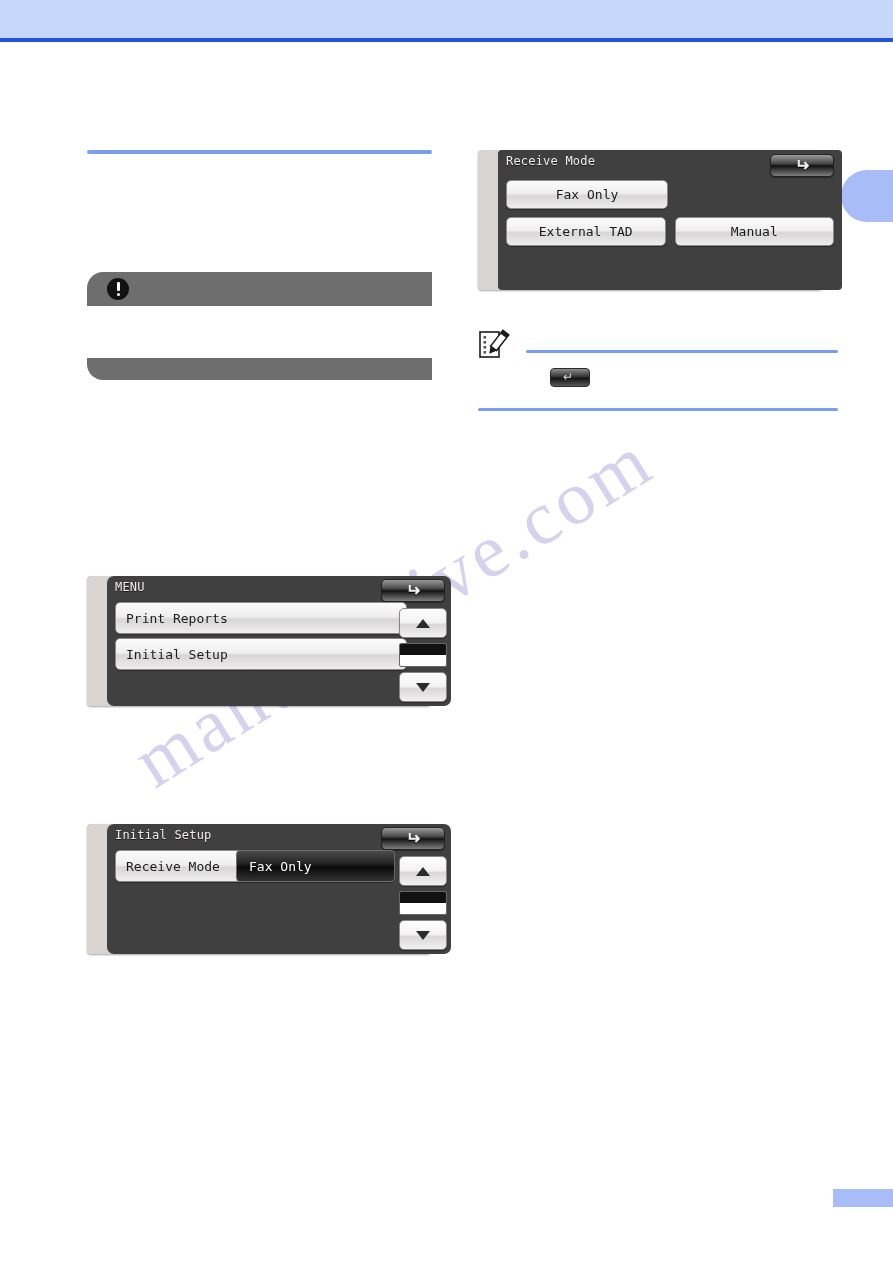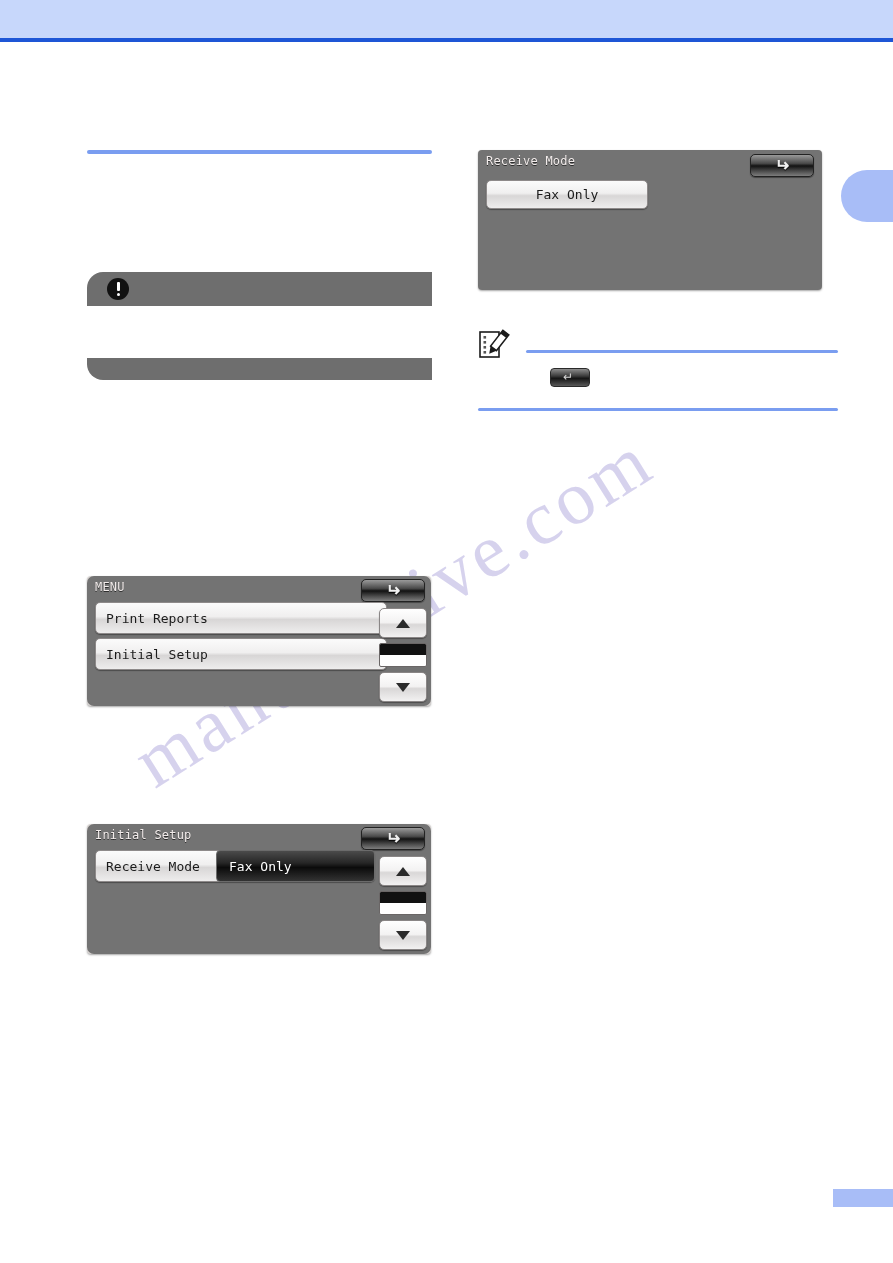--- a/index.html
+++ b/index.html
@@ -225,23 +225,24 @@
 
   
   .lcd {
     position: relative;
     border-radius: 4px;
     background: #d8d4d2;
     padding: 0;
     box-shadow: 0 1px 2px rgba(0,0,0,.35);
   }
   .lcd-inner {
-    background: #737373;
+    background: #404040;
     position: relative;
     overflow: hidden;
+    margin-left: 20px;
   }
   .lcd-title {
     font-family: "DejaVu Sans Mono", monospace;
     font-size: 12px;
     color: #f2eceb;
     letter-spacing: .2px;
     padding: 4px 0 2px 8px;
     text-shadow: 0 1px 0 rgba(0,0,0,.6);
   }
   .lcd-btn {
@@ -512,20 +513,26 @@
         <span class="ret-glyph">↵</span>
       </div>
 
       <div class="grid">
         <div class="row">
           <div class="lcd-btn">
             <span>Fax Only</span>
           </div>
         </div>
         <div class="row">
+          <div class="lcd-btn">
+            <span>External TAD</span>
+          </div>
+          <div class="lcd-btn">
+            <span>Manual</span>
+          </div>
         </div>
       </div>
     </div>
   </div>
 
   <div class="spacer-md"></div>
 
   <div class="note-block">
     <div class="note-row">
       <span class="note-icon">

